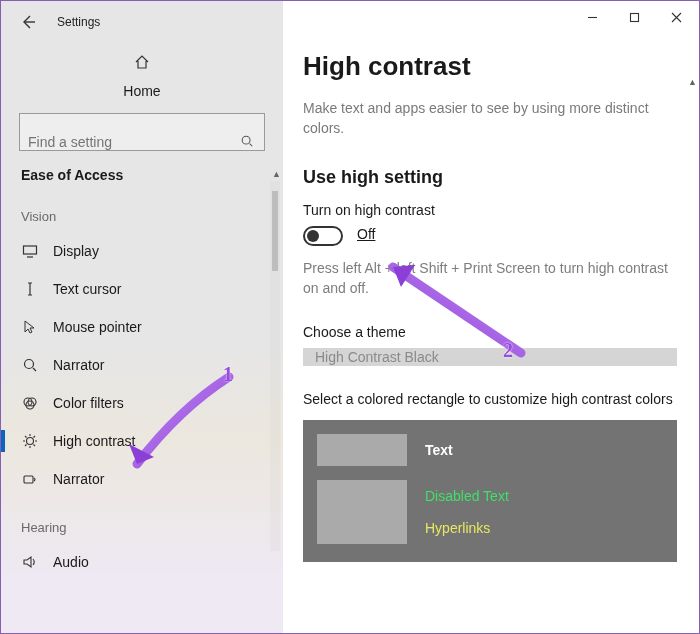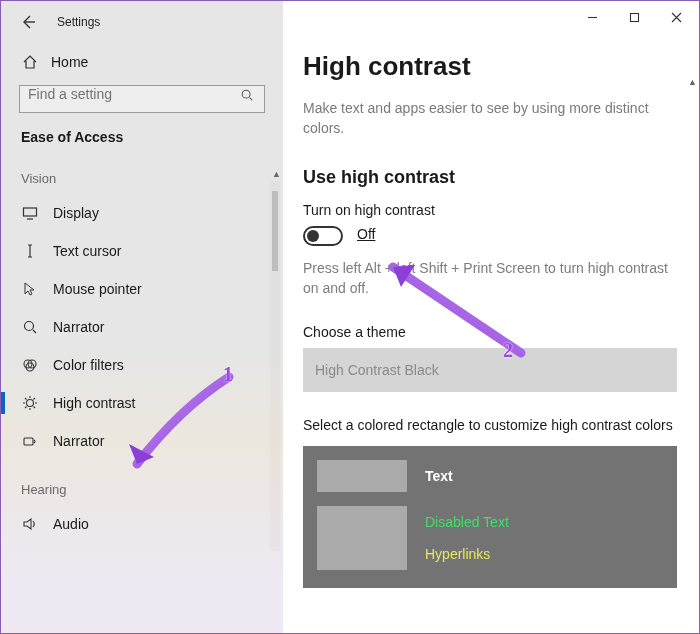--- a/index.html
+++ b/index.html
@@ -40,34 +40,35 @@
   .titlebar-left .app-title {
     font-size: 12px;
     color: #222;
   }
   .home-row {
     display: flex;
     align-items: center;
     gap: 12px;
     padding: 6px 20px 10px 20px;
     cursor: pointer;
+    flex-direction: column;
   }
   .icon {
     width: 18px; height: 18px;
     display:flex;align-items:center;justify-content:center;
     color:#444;
     flex:0 0 18px;
   }
   .home-row .label { font-size: 14px; }
   .search-wrap {
     margin: 4px 18px 14px 18px;
     border: 1px solid #9a9a9a;
     background: #eeeeee;
-    height: 28px;
-    display:flex; align-items:flex-start;
+    height: 38px;
+    display:flex; align-items:flex-end;
     padding: 0 8px;
   }
   .search-wrap input {
     flex:1; border:0; background:transparent; outline:none;
     font-size:14px; color:#555;
   }
   .section-name {
     font-weight:600;
     font-size:14px;
     padding: 2px 20px 18px 20px;
@@ -154,21 +155,21 @@
     width:12px; height:12px; border-radius:50%; background:#333;
   }
   .toggle-state { font-size:14px; }
   .hint {
     font-size:14px; color:#7d7d7d; line-height:1.45;
     max-width:370px; margin-bottom:26px;
   }
   .choose-label { font-size:14px; margin-bottom:8px; }
   .theme-select {
     background:#d5d5d5; color:#8a8a8a;
-    max-width:380px; height:44px;
+    max-width:380px; height:18px;
     display:flex; align-items:center;
     padding:0 12px; font-size:14px;
     margin-bottom:24px;
   }
   .custom-label {
     font-size:14px; max-width:370px; line-height:1.4;
     margin-bottom:10px;
   }
   .swatch-panel {
     background:#737373;
@@ -358,21 +359,21 @@
     </div>
 
     <div class="right-scroll">
       <div class="rcaret">▲</div>
     </div>
 
     <div class="main">
       <h1 class="page-title">High contrast</h1>
       <p class="page-sub">Make text and apps easier to see by using more distinct colors.</p>
 
-      <h2 class="sect-title">Use high contrast</h2>
+      <h2 class="sect-title">Use high setting</h2>
 
       <div class="toggle-label">Turn on high contrast</div>
       <div class="toggle-row">
         <div class="toggle">
           <div class="knob"></div>
         </div>
         <span class="toggle-state">Off</span>
       </div>
 
       <p class="hint">Press left Alt + left Shift + Print Screen to turn high contrast on and off.</p>

